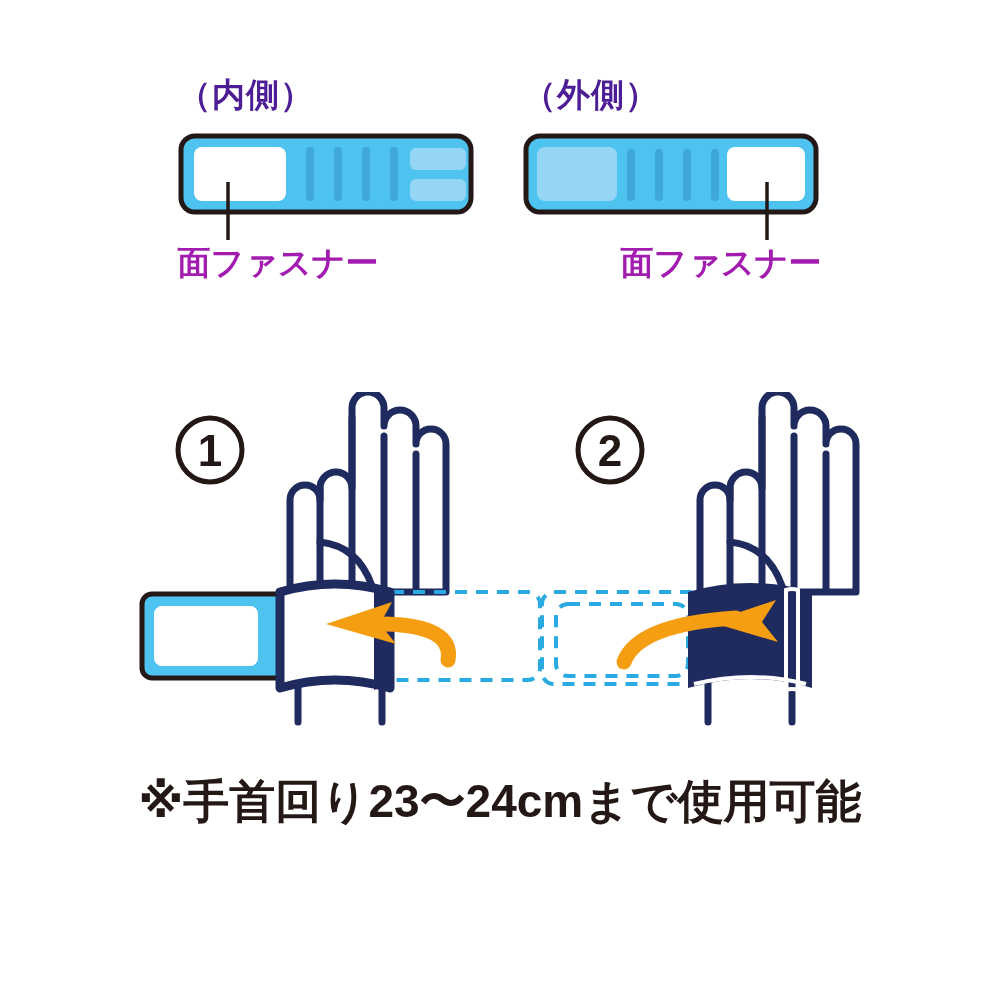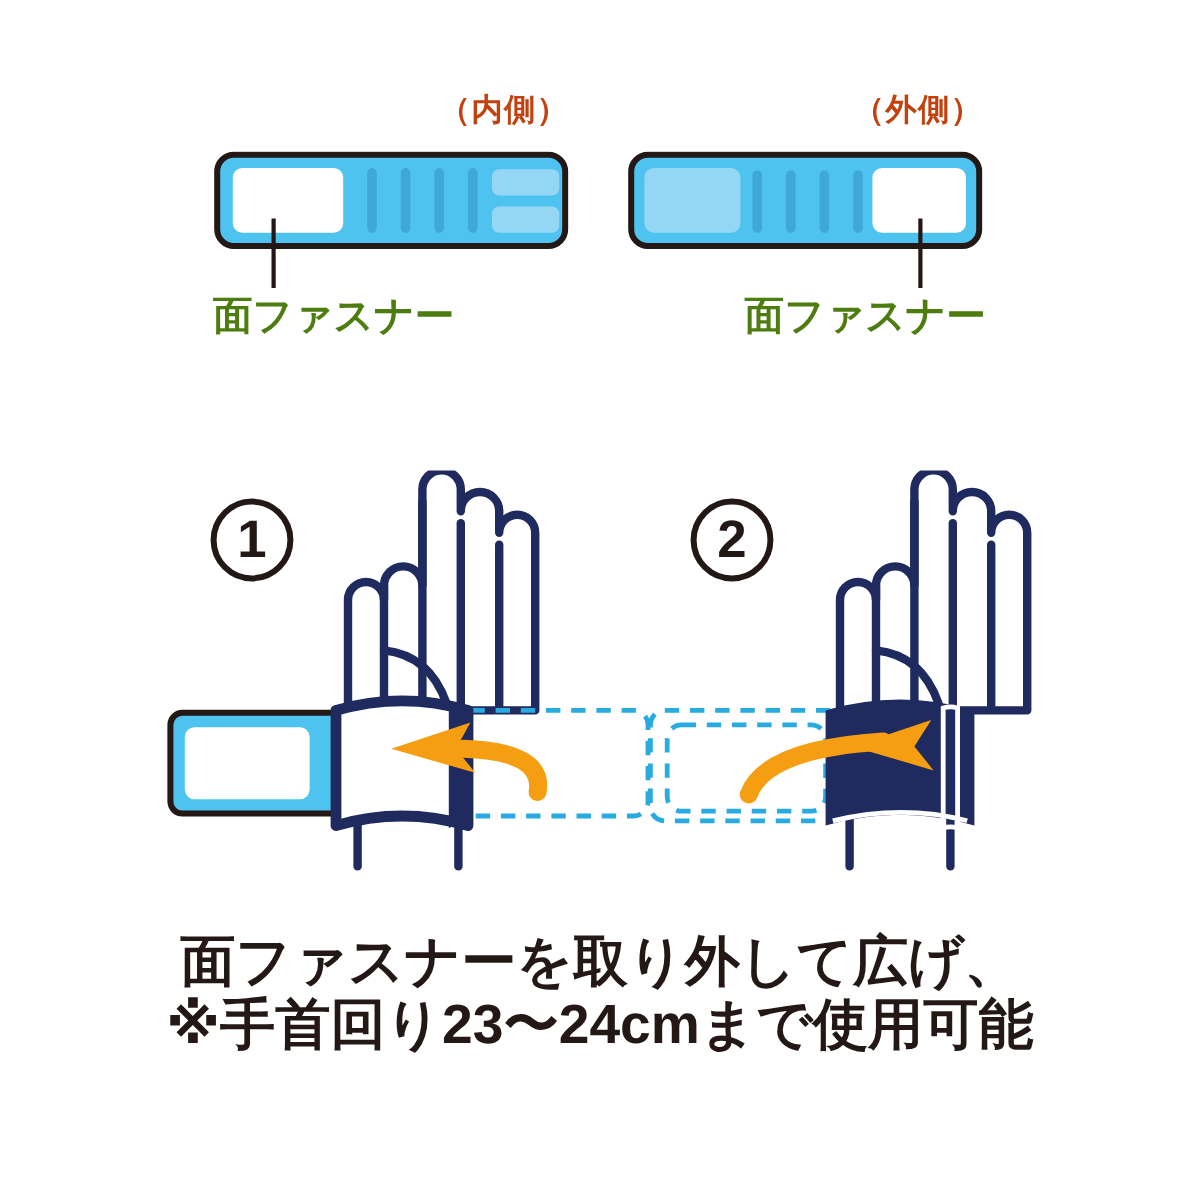--- a/index.html
+++ b/index.html
@@ -25,26 +25,26 @@
   
   .band-col {
     position: absolute;
     top: 78px;
   }
   .band-col.left  { left: 178px; }
   .band-col.right { left: 523px; }
 
   .band-heading {
     width: 296px;
-    text-align: right;
-    font-size: 26px;
+    text-align: left;
+    font-size: 33px;
     font-weight: 700;
     letter-spacing: 1px;
     line-height: 1;
-    color: #c2410c;
+    color: #4c1d95;
     white-space: nowrap;
   }
 
   .band-wrap {
     position: relative;
     width: 296px;
     height: 82px;
     margin-top: 22px;
   }
 
@@ -61,21 +61,21 @@
   }
   .fastener-label {
     position: absolute;
     top: 168px;
     width: 296px;
     text-align: center;
     font-size: 33px;
     font-weight: 700;
     line-height: 1;
     white-space: nowrap;
-    color: #4d7c0f;
+    color: #a21caf;
   }
   .band-col.left  .fastener-label { left: -48px; }
   .band-col.right .fastener-label { left:  50px; }
 
   
   .step {
     position: absolute;
     top: 392px;
     width: 420px;
     height: 350px;
@@ -271,17 +271,16 @@
       </g>
 
       <g>
         <path d="M94 270 q14 -38 112 -44" fill="none" stroke="#F59E12" stroke-width="15" stroke-linecap="round"></path>
         <path d="M248 230 L182 208 L196 230 L180 250 Z" fill="#F59E12" transform="translate(428,0) scale(-1,1)"></path>
       </g>
     </svg>
   </div>
 
   <div class="caption">
-    <div class="caption-line">面ファスナーを取り外して広げ、</div>
     <div class="caption-line">※手首回り23〜24cmまで使用可能</div>
   </div>
 
 </div>
 
 </body></html>

